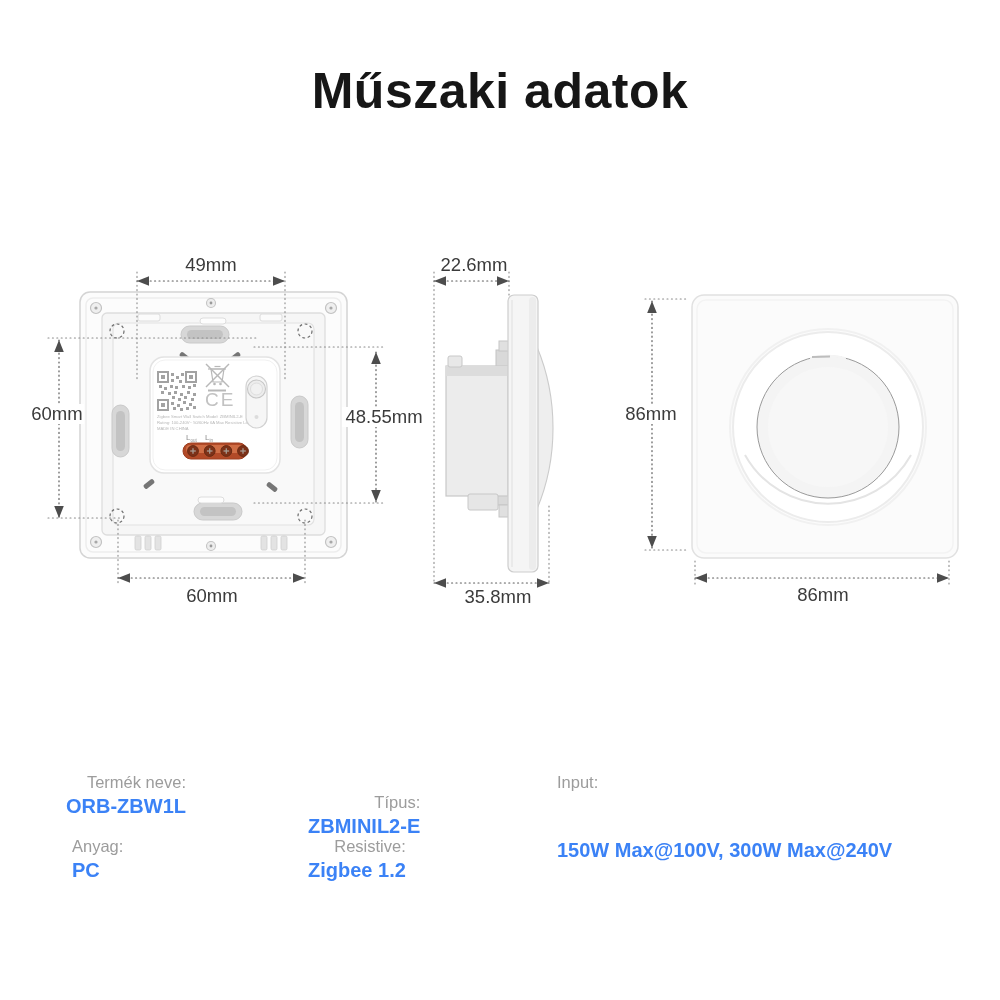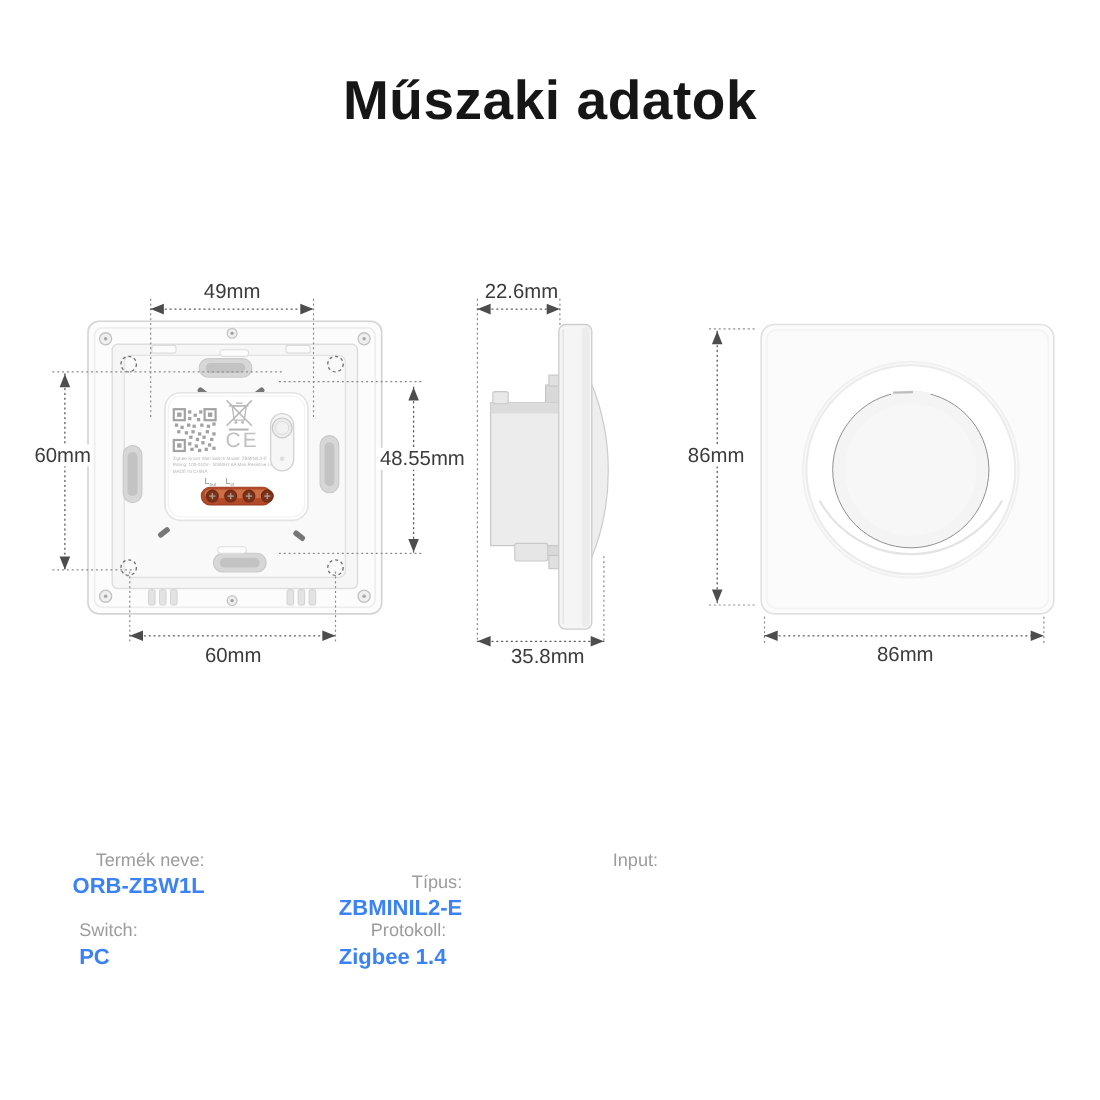--- a/index.html
+++ b/index.html
@@ -307,24 +307,25 @@
       <div class="spec-value">ORB-ZBW1L</div>
     </div>
     <div class="spec-cell" style="left:308px; top:772px;margin-top:20px;">
       <div class="spec-label">Típus:</div>
       <div class="spec-value">ZBMINIL2-E</div>
     </div>
     <div class="spec-cell" style="left:557px; top:772px;">
       <div class="spec-label">Input:</div>
     </div>
     <div class="spec-cell" style="left:72px; top:836px;">
-      <div class="spec-label">Switch:</div>
+      <div class="spec-label">Anyag:</div>
       <div class="spec-value">PC</div>
     </div>
     <div class="spec-cell" style="left:308px; top:836px;">
-      <div class="spec-label">Protokoll:</div>
-      <div class="spec-value">Zigbee 1.4</div>
+      <div class="spec-label">Resistive:</div>
+      <div class="spec-value">Zigbee 1.2</div>
     </div>
     <div class="spec-cell" style="left:557px; top:836px;">
+      <div class="spec-value">150W Max@100V, 300W Max@240V</div>
     </div>
   </div>
 
 </div>
 
 </body></html>

